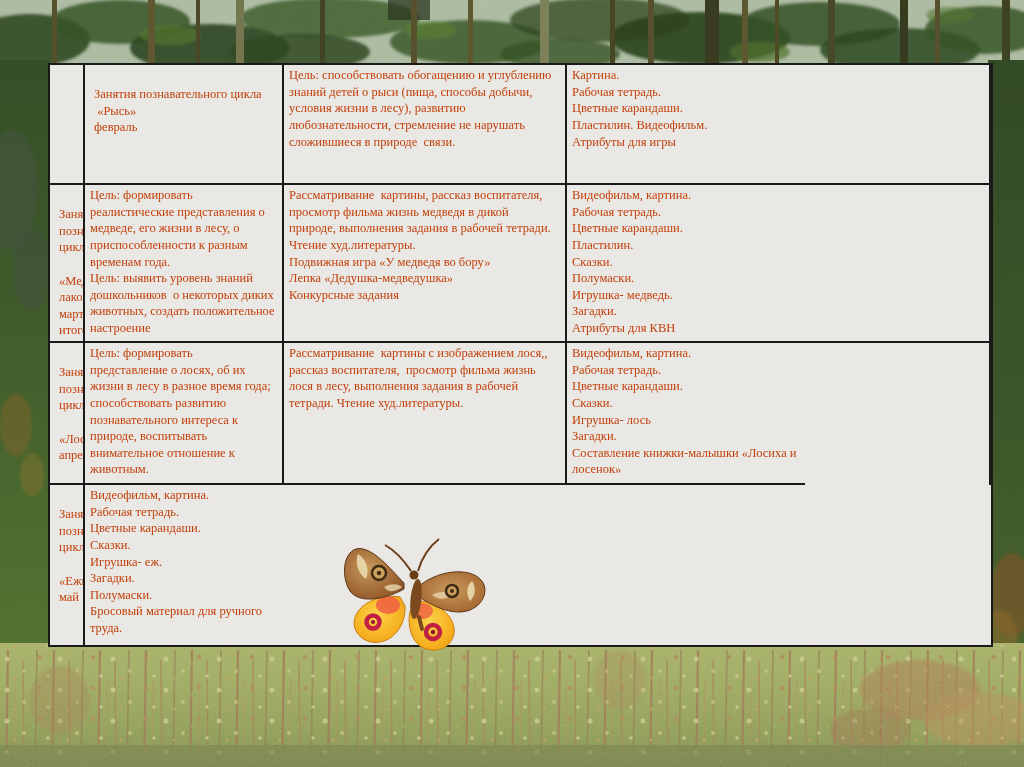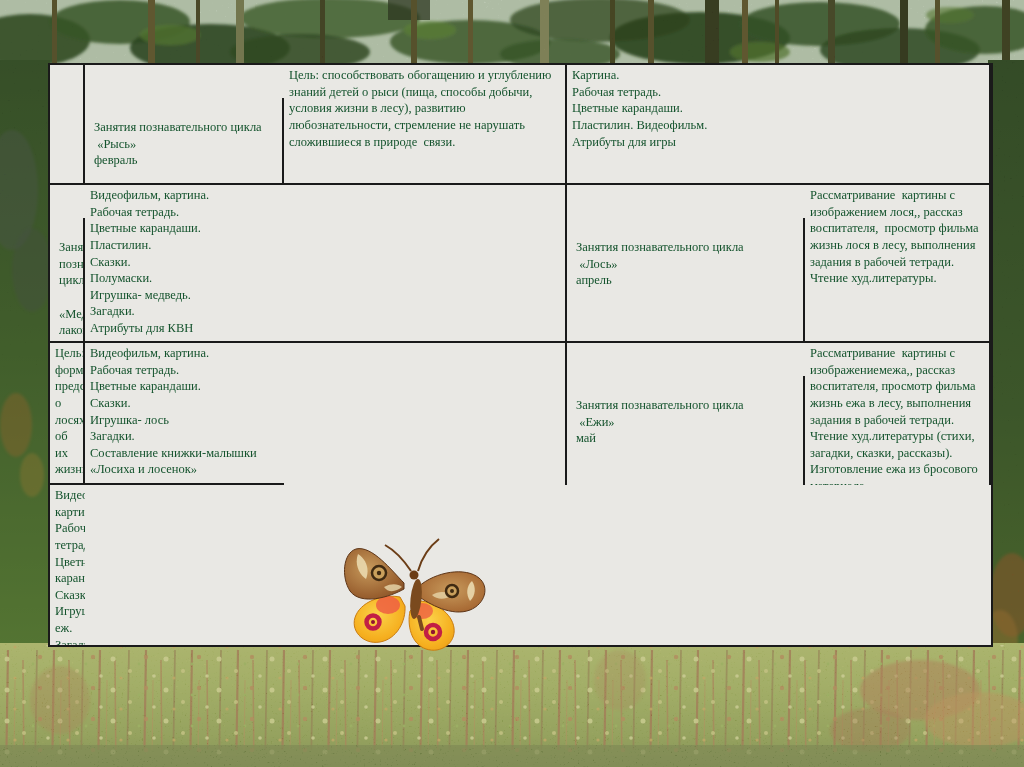--- a/index.html
+++ b/index.html
@@ -14,26 +14,26 @@
     border:2px solid #1a1a1a;background:#e9e8e4;z-index:2;
     display:grid;
     grid-template-columns:35px 199px 283px 238px 186px;
     grid-template-rows:120px 158px 142px 160px;
   }
   .cell{
     box-sizing:border-box;
     border-right:2px solid #1a1a1a;
     border-bottom:2px solid #1a1a1a;
     padding:2px 6px 2px 5px;
-    font-size:12.5px;line-height:1.33;color:#14532d;
+    font-size:12.5px;line-height:1.33;color:#c2410c;
     white-space:pre-wrap;overflow:hidden;
   }
   .cell.col-last{border-right:none;}
   .cell.row-last{border-bottom:none;}
-  .cell.topic{padding:21px 9px 2px 9px;margin-top:33px;}
+  .cell.topic{padding:21px 9px 2px 9px;}
   .butterfly{position:absolute;left:340px;top:529px;width:150px;height:130px;z-index:3;}
 </style>
 </head>
 <body>
 
 <svg class="bg" viewBox="0 0 1024 767" preserveAspectRatio="none" aria-hidden="true">
   <defs>
     <linearGradient id="midGrad" x1="0" y1="0" x2="0" y2="1">
       <stop offset="0" stop-color="#2c3d1d"></stop>
         <stop offset="0.5" stop-color="#3d5422"></stop>
@@ -171,50 +171,54 @@
 Рабочая тетрадь.
 Цветные карандаши.
 Пластилин. Видеофильм.
 Атрибуты для игры</div>
 
   <div class="cell"></div>
   <div class="cell topic">Занятия познавательного цикла
  «Медведь-лакомка»
 март
 итоговое КВН</div>
+  <div class="cell">Цель: формировать реалистические представления о медведе, его жизни в лесу, о приспособленности к разным временам года.
+Цель: выявить уровень знаний дошкольников  о некоторых диких животных, создать положительное настроение</div>
+  <div class="cell">Рассматривание  картины, рассказ воспитателя,  просмотр фильма жизнь медведя в дикой  природе, выполнения задания в рабочей тетради. Чтение худ.литературы.
+Подвижная игра «У медведя во бору»
+Лепка «Дедушка-медведушка»
+Конкурсные задания</div>
   <div class="cell col-last">Видеофильм, картина.
 Рабочая тетрадь.
 Цветные карандаши.
 Пластилин.
 Сказки.
 Полумаски.
 Игрушка- медведь.
 Загадки.
 Атрибуты для КВН</div>
 
   <div class="cell"></div>
   <div class="cell topic">Занятия познавательного цикла
  «Лось»
 апрель</div>
+  <div class="cell">Цель: формировать  представление о лосях, об их жизни в лесу в разное время года; способствовать развитию познавательного интереса к природе, воспитывать внимательное отношение к животным.</div>
   <div class="cell">Рассматривание  картины с изображением лося,, рассказ воспитателя,  просмотр фильма жизнь лося в лесу, выполнения задания в рабочей тетради. Чтение худ.литературы.</div>
-  <div class="cell">Цель: формировать  представление о лосях, об их жизни в лесу в разное время года; способствовать развитию познавательного интереса к природе, воспитывать внимательное отношение к животным.</div>
   <div class="cell col-last">Видеофильм, картина.
 Рабочая тетрадь.
 Цветные карандаши.
 Сказки.
 Игрушка- лось
 Загадки.
 Составление книжки-малышки «Лосиха и лосенок»</div>
 
   <div class="cell row-last"></div>
   <div class="cell topic row-last">Занятия познавательного цикла
  «Ежи»
 май</div>
-  <div class="cell row-last">Рассматривание  картины с изображениемежа,, рассказ воспитателя, просмотр фильма жизнь ежа в лесу, выполнения задания в рабочей тетради. Чтение худ.литературы (стихи, загадки, сказки, рассказы).
-Изготовление ежа из бросового материала</div>
   <div class="cell col-last row-last">Видеофильм, картина.
 Рабочая тетрадь.
 Цветные карандаши.
 Сказки.
 Игрушка- еж.
 Загадки.
 Полумаски.
 Бросовый материал для ручного труда.</div>
 </div>
 

